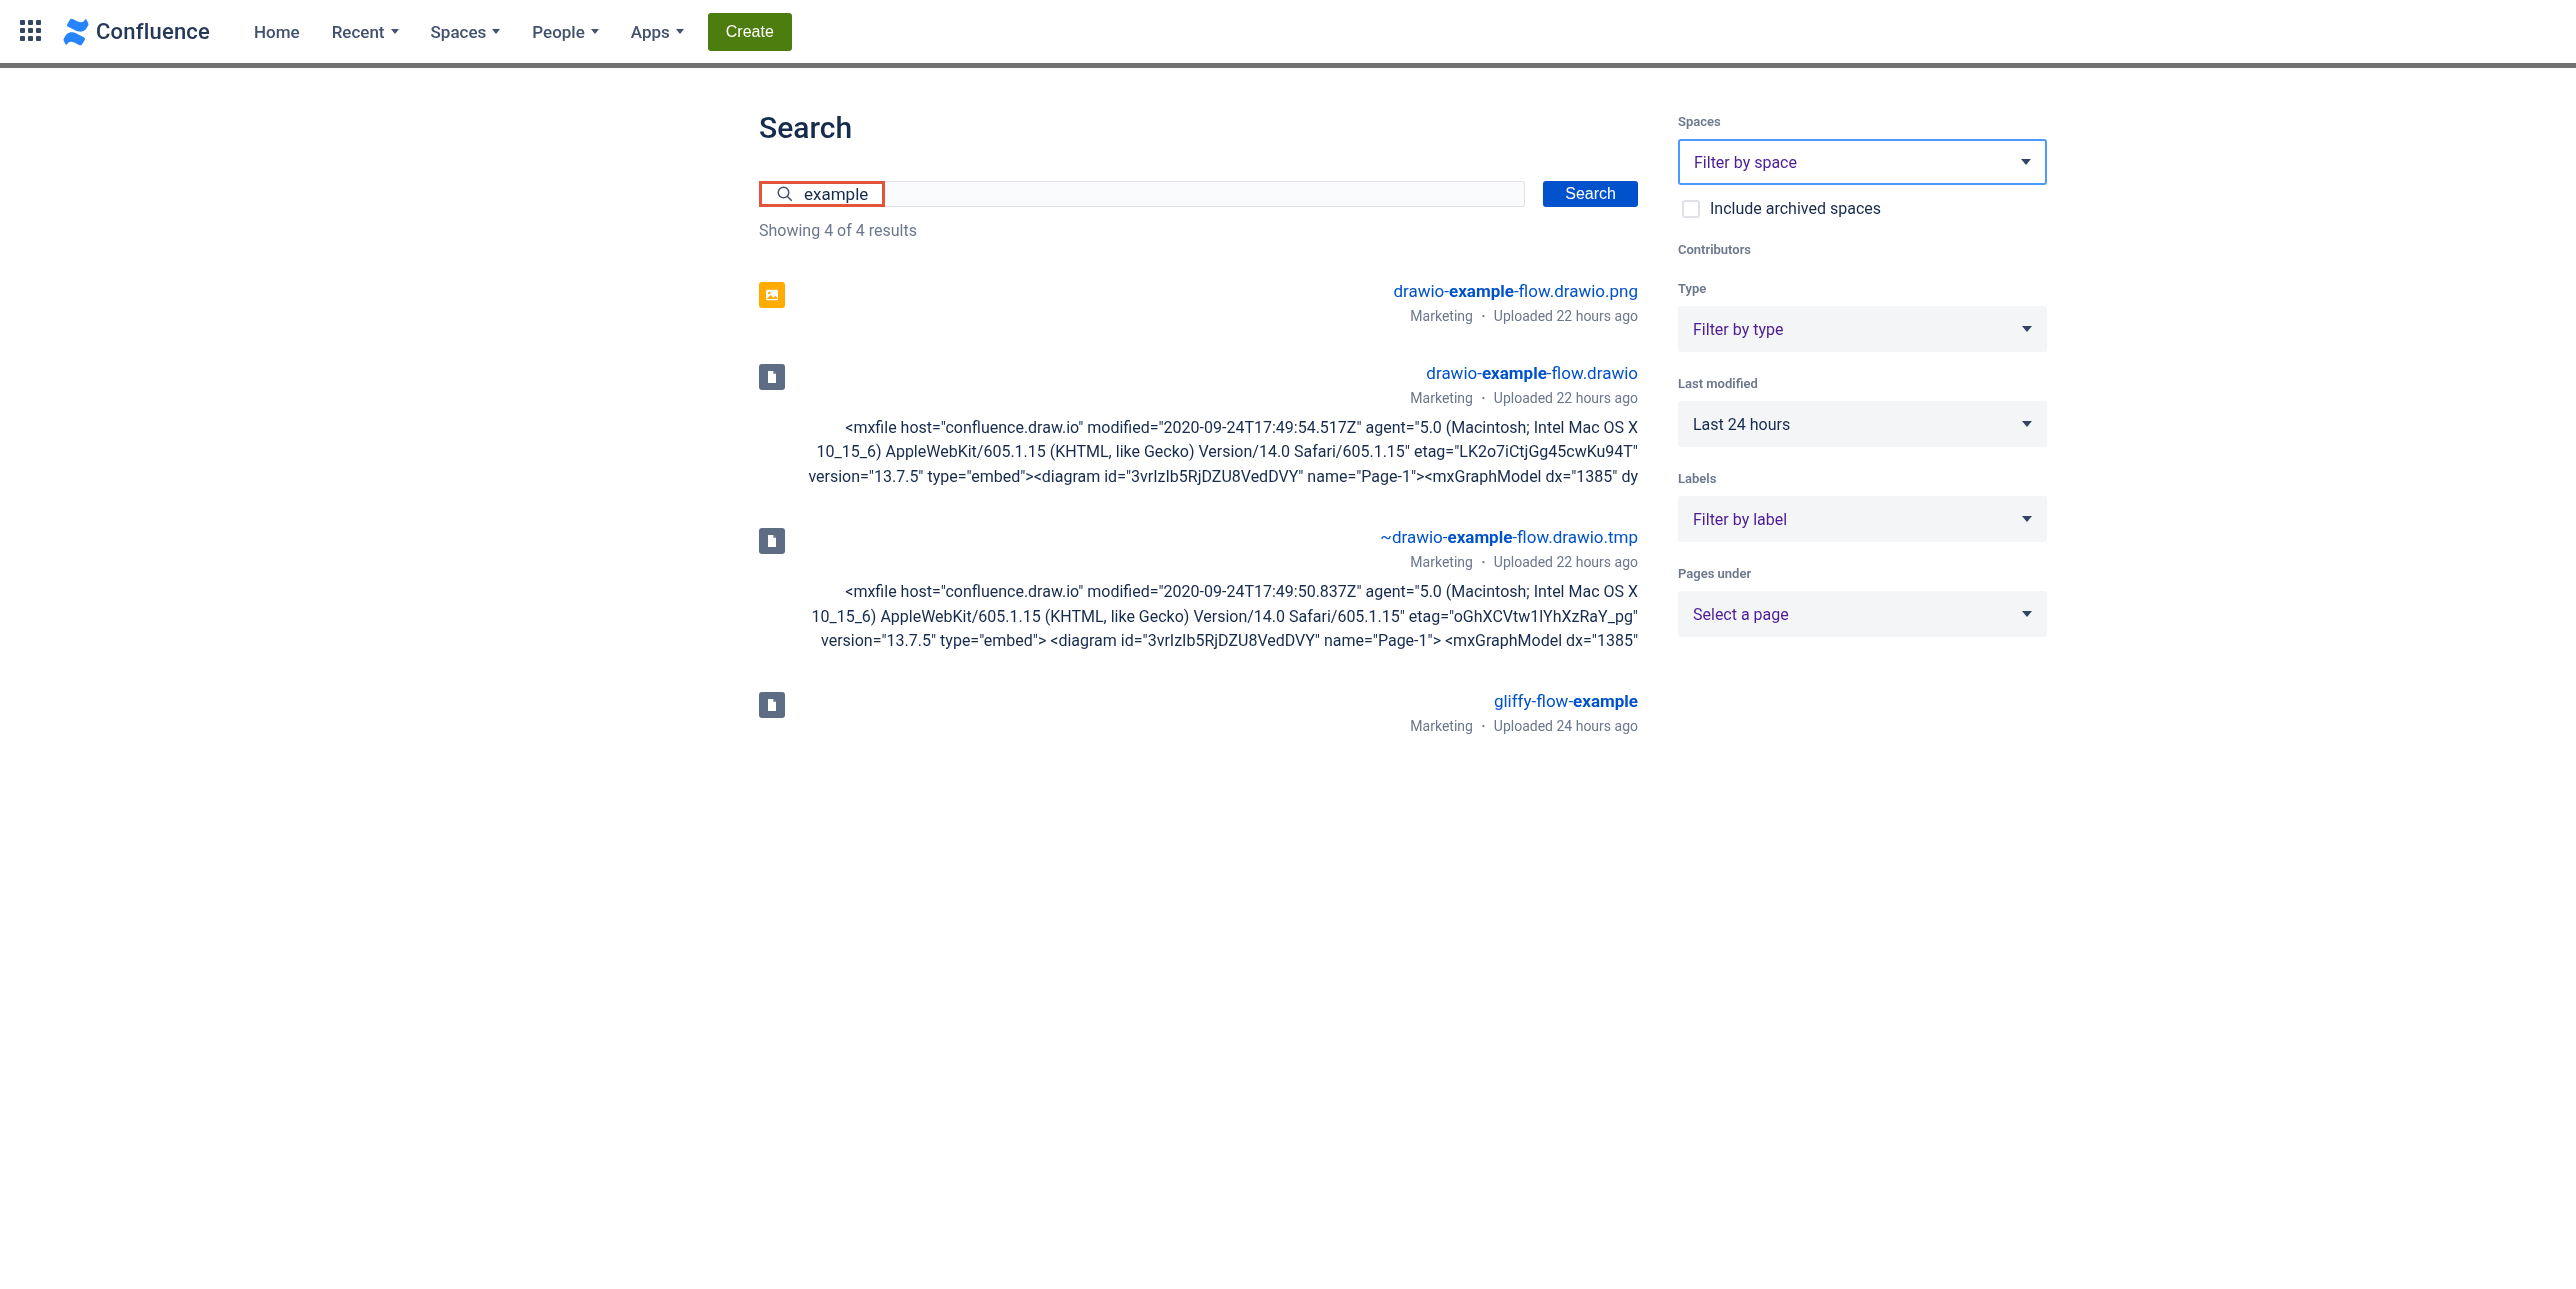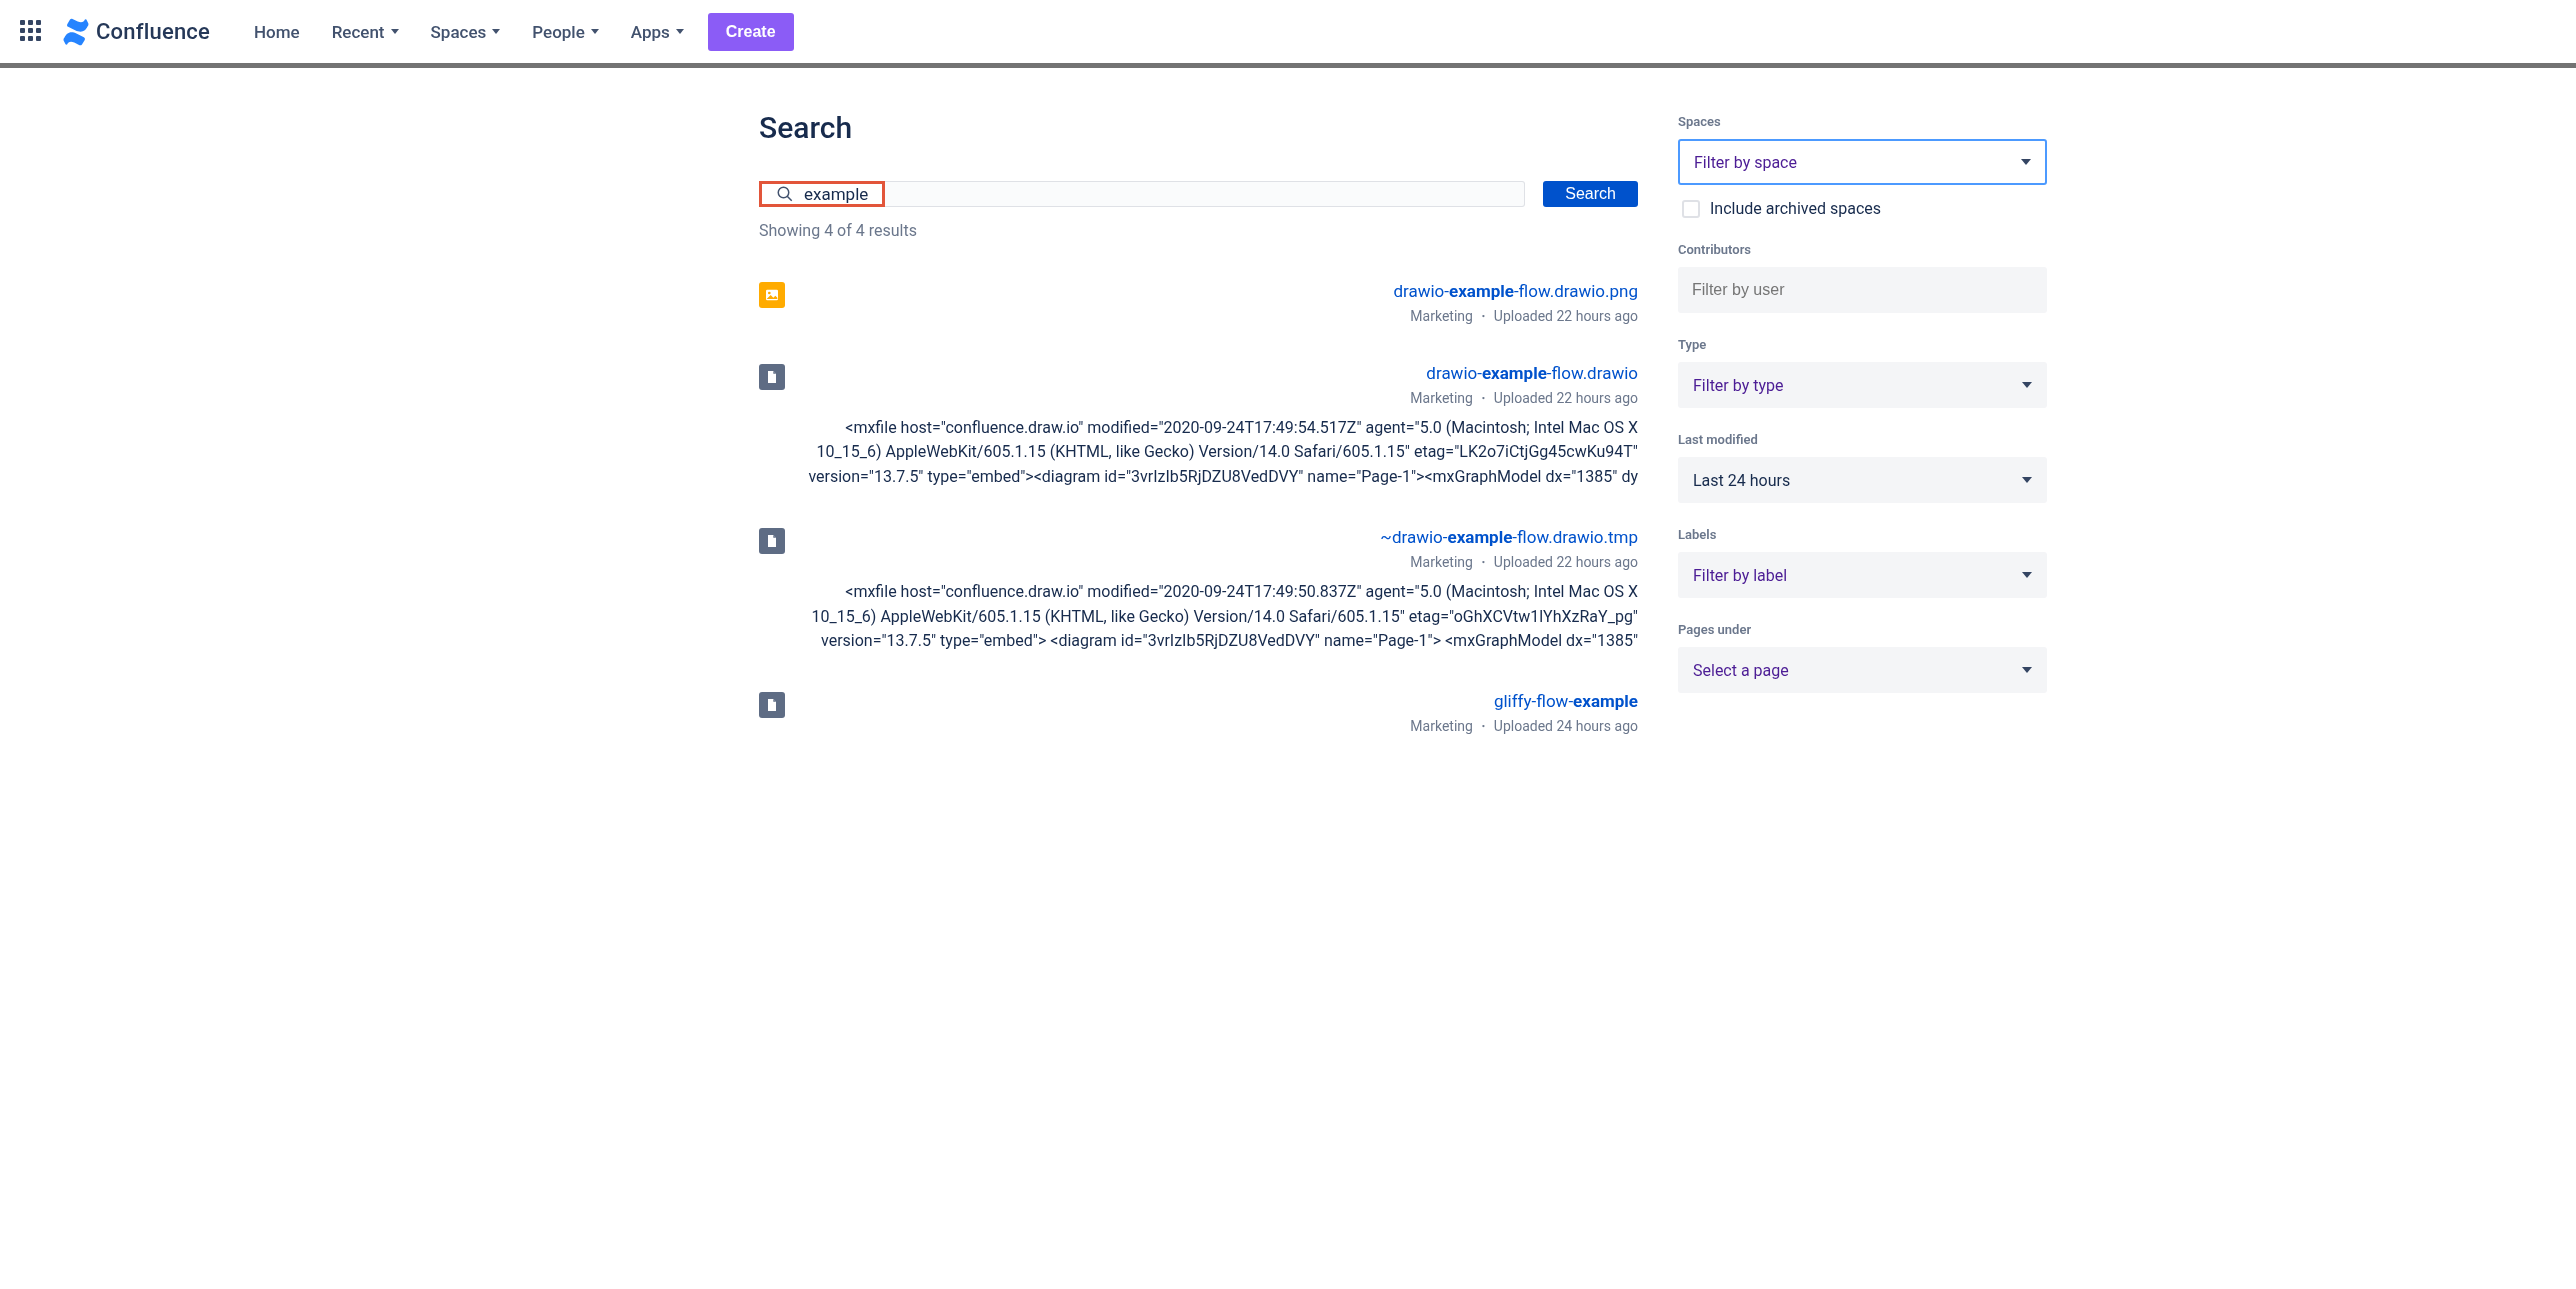--- a/index.html
+++ b/index.html
@@ -56,26 +56,26 @@
     border-radius: 3px;
   }
   .chevron {
     width: 0; height: 0;
     border-left: 4px solid transparent;
     border-right: 4px solid transparent;
     border-top: 5px solid #42526E;
   }
   .create-btn {
     margin-left: 10px;
-    background: #8b5cf6;
+    background: #4d7c0f;
     color: #fff;
     border: none;
     padding: 10px 18px;
     font-size: 16px;
-    font-weight: 700;
+    font-weight: 400;
     border-radius: 3px;
     cursor: pointer;
   }
   .main {
     display: flex;
     max-width: 1558px;
     margin: 12px auto;
     padding: 30px 20px 0 250px;
     gap: 40px;
   }
@@ -357,21 +357,20 @@
         <span class="select-chevron"></span>
       </div>
       <div class="checkbox-row">
         <div class="checkbox"></div>
         <span class="checkbox-label">Include archived spaces</span>
       </div>
     </div>
 
     <div class="filter-group">
       <div class="filter-label">Contributors</div>
-      <input class="filter-input" type="text" placeholder="Filter by user" style="">
     </div>
 
     <div class="filter-group">
       <div class="filter-label">Type</div>
       <div class="filter-select">
         <span>Filter by type</span>
         <span class="select-chevron"></span>
       </div>
     </div>
 

